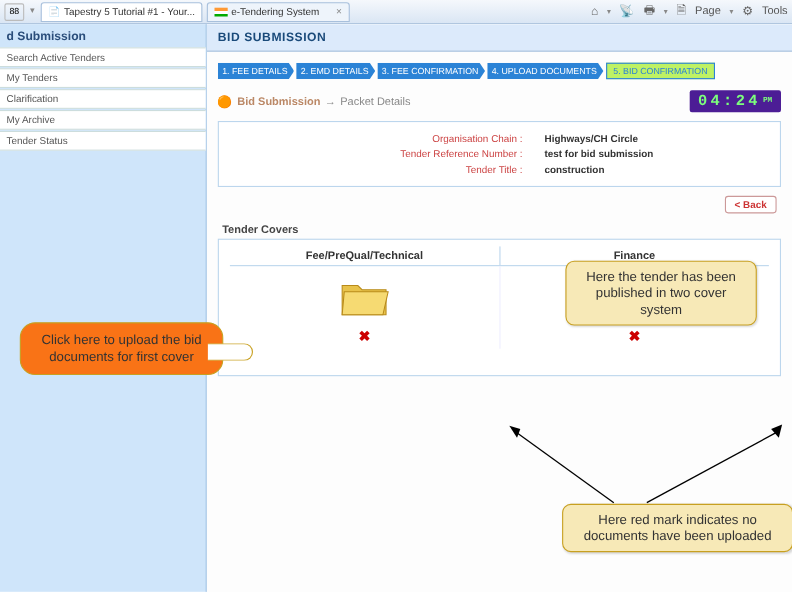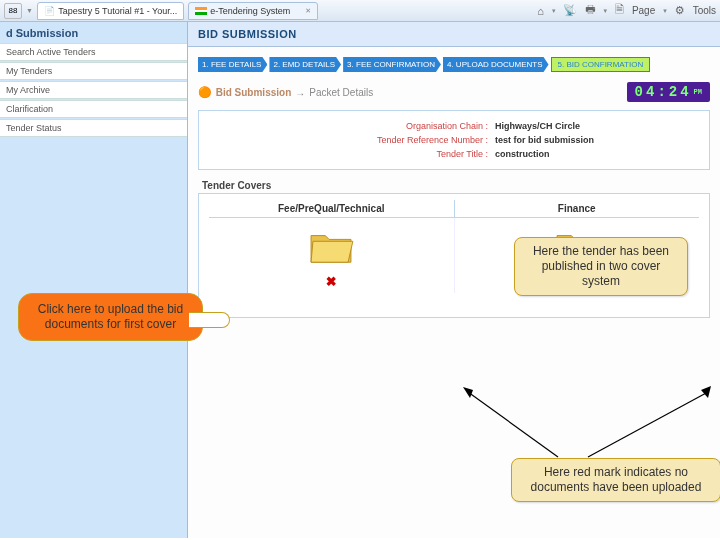--- a/index.html
+++ b/index.html
@@ -27,21 +27,21 @@
 .step.last { background: #bef264; color: #2b83d6; border: 1px solid #2b83d6; clip-path: none; padding: 2px 6px; }
 
 .crumb-row { display: flex; align-items: center; justify-content: space-between; padding: 4px 10px 8px; }
 .crumb { font-size: 10px; color: #b86; font-weight: bold; display: flex; align-items: center; gap: 4px; }
 .crumb .arrow { color: #c60; font-size: 11px; }
 .crumb .sub { color: #888; font-weight: normal; }
 .clock { background: #4c1d95; color: #7cff7c; font-family: "Courier New", monospace; font-size: 14px; font-weight: bold; padding: 2px 8px; letter-spacing: 3px; border-radius: 2px; }
 .clock .ampm { font-size: 7px; letter-spacing: 0; margin-left: 2px; vertical-align: 2px; }
 
 .details-panel { border: 1px solid #bcd6ed; margin: 0 10px 6px; padding: 8px 14px; background: #fff; }
-.detail-row { display: flex; justify-content: flex-end; gap: 7px; padding: 2px 0; font-size: 9px; }
+.detail-row { display: flex; justify-content: flex-end; gap: 20px; padding: 2px 0; font-size: 9px; }
 .detail-row .label { color: #c44; text-align: right; flex: 1; }
 .detail-row .value { color: #333; font-weight: bold; width: 200px; text-align: left; }
 
 .back-row { display: flex; justify-content: flex-end; padding: 2px 14px 6px; }
 .back-btn { background: #fff; border: 1px solid #c99; color: #c33; font-size: 9px; font-weight: bold; padding: 2px 8px; border-radius: 3px; cursor: pointer; }
 
 .section-title { font-size: 10px; font-weight: bold; color: #444; padding: 4px 14px 2px; }
 .covers-panel { border: 1px solid #bcd6ed; margin: 0 10px; background: #fff; padding: 6px 10px 24px; }
 .covers-header { display: flex; border-bottom: 1px solid #bcd6ed; }
 .covers-header > div { flex: 1; text-align: center; font-weight: bold; font-size: 10px; color: #333; padding: 3px; border-right: 1px solid #bcd6ed; }
@@ -92,22 +92,22 @@
     <span class="bicon">⚙</span>
     <span>Tools</span>
   </div>
 </div>
 
 <div class="container">
   <div class="sidebar">
     <div class="sidebar-header">d Submission</div>
     <div class="sidebar-item">Search Active Tenders</div>
     <div class="sidebar-item">My Tenders</div>
+    <div class="sidebar-item">Clarification</div>
     <div class="sidebar-item">My Archive</div>
-    <div class="sidebar-item">Clarification</div>
     <div class="sidebar-item">Tender Status</div>
   </div>
 
   <div class="main">
     <div class="page-header">BID SUBMISSION</div>
 
     <div class="steps">
       <div class="step">1. FEE DETAILS</div>
       <div class="step">2. EMD DETAILS</div>
       <div class="step">3. FEE CONFIRMATION</div>
@@ -135,20 +135,23 @@
       <div class="detail-row">
           <span class="label">Tender Reference Number :</span>
           <span class="value">test for bid submission</span>
         </div>
       <div class="detail-row">
           <span class="label">Tender Title :</span>
           <span class="value">construction</span>
         </div>
     </div>
 
+    <div class="back-row">
+      <button class="back-btn">&lt; Back</button>
+    </div>
 
     <div class="section-title">Tender Covers</div>
     <div class="covers-panel">
       <div class="covers-header">
         <div>Fee/PreQual/Technical</div>
         <div>Finance</div>
       </div>
       <div class="covers-body">
         <div class="cover-cell">
           <svg class="folder-icon" viewBox="0 0 48 40">

